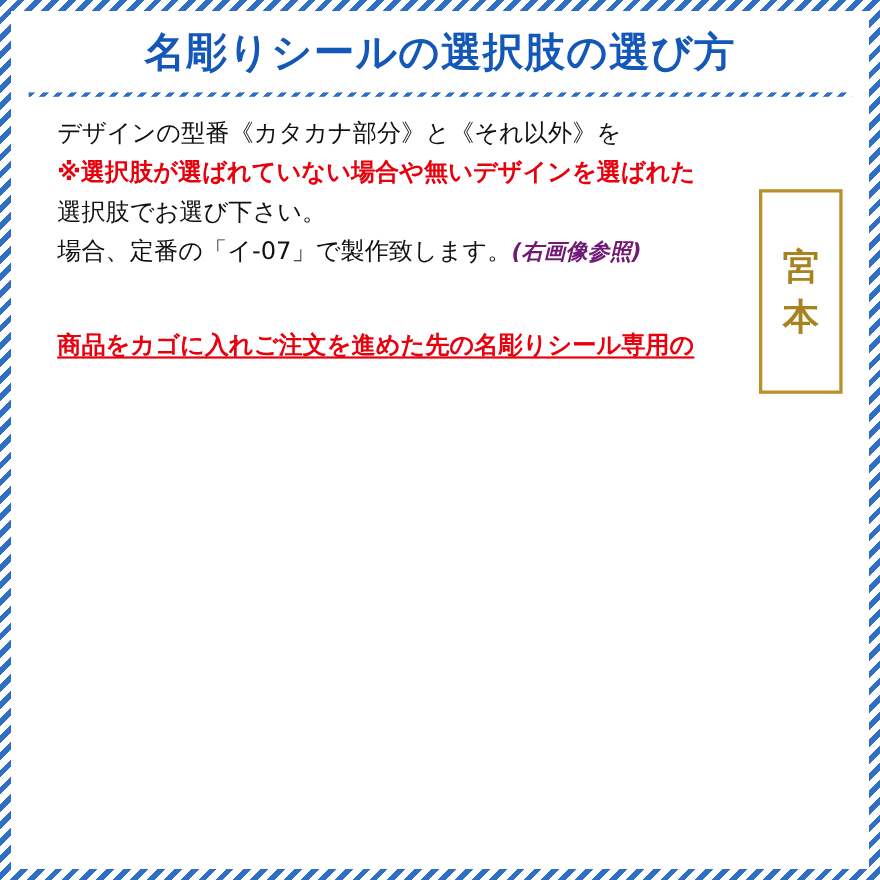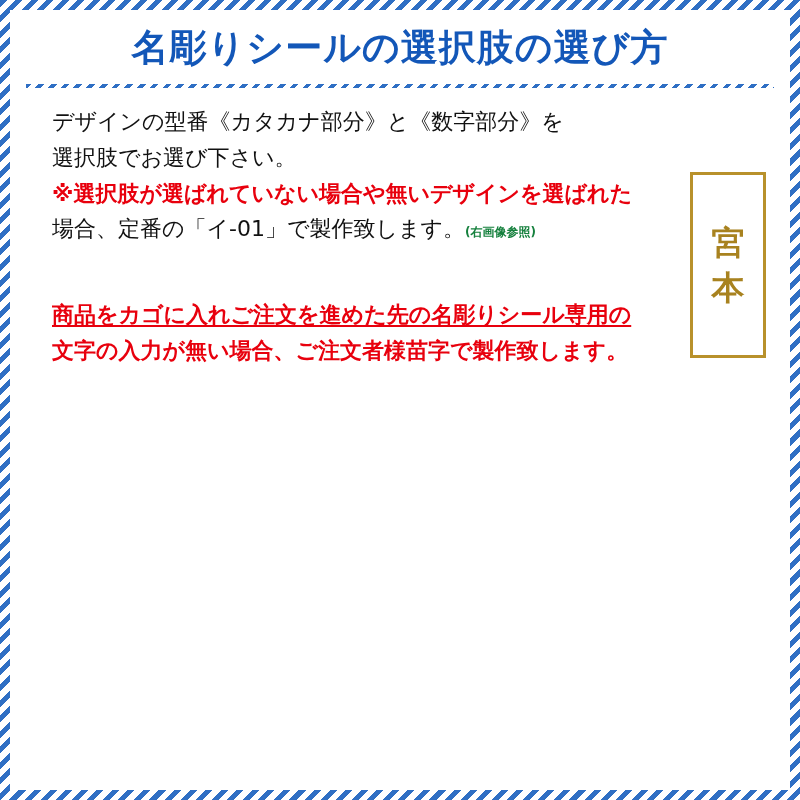--- a/index.html
+++ b/index.html
@@ -97,23 +97,24 @@
     height: 50px;
   }
 
   .under {
     text-decoration: underline;
     text-decoration-thickness: 2px;
     text-underline-offset: 3px;
   }
 
   .small-red {
-    font-size: 12px;
-    color: #15803d;
+    font-size: 20px;
+    color: #701a75;
     font-weight: bold;
+    font-style: italic;
   }
 
   
   .seal {
     position: absolute;
     right: 34px;
     top: 172px;
     width: 76px;
     height: 186px;
     border: 3px solid #b8912b;
@@ -142,33 +143,32 @@
   <div class="frame-inner"></div>
 
   <div class="content">
 
     <div class="title">名彫りシールの選択肢の選び方</div>
 
     <div class="divider"></div>
 
     <div class="body-block">
 
-      <div class="line indent">デザインの型番《カタカナ部分》と《数字部分》を</div>
+      <div class="line indent">デザインの型番《カタカナ部分》と《それ以外》を</div>
+      <div class="line red indent">※選択肢が選ばれていない場合や無いデザインを選ばれた</div>
+
       <div class="line indent">選択肢でお選び下さい。</div>
-
-      <div class="line red indent">※選択肢が選ばれていない場合や無いデザインを選ばれた</div>
       <div class="line indent">
-        <span class="red">場合、定番の「イ-01」で製作致します。</span><span class="small-red">(右画像参照)</span>
+        <span class="red">場合、定番の「イ-07」で製作致します。</span><span class="small-red">(右画像参照)</span>
       </div>
 
       <div class="gap-lg"></div>
 
 
       <div class="line red indent under">商品をカゴに入れご注文を進めた先の名彫りシール専用の</div>
-      <div class="line red indent">文字の入力が無い場合、ご注文者様苗字で製作致します。</div>
 
     </div>
 
     <div class="seal">
       <span>宮</span>
       <span>本</span>
     </div>
 
   </div>
 </div>

